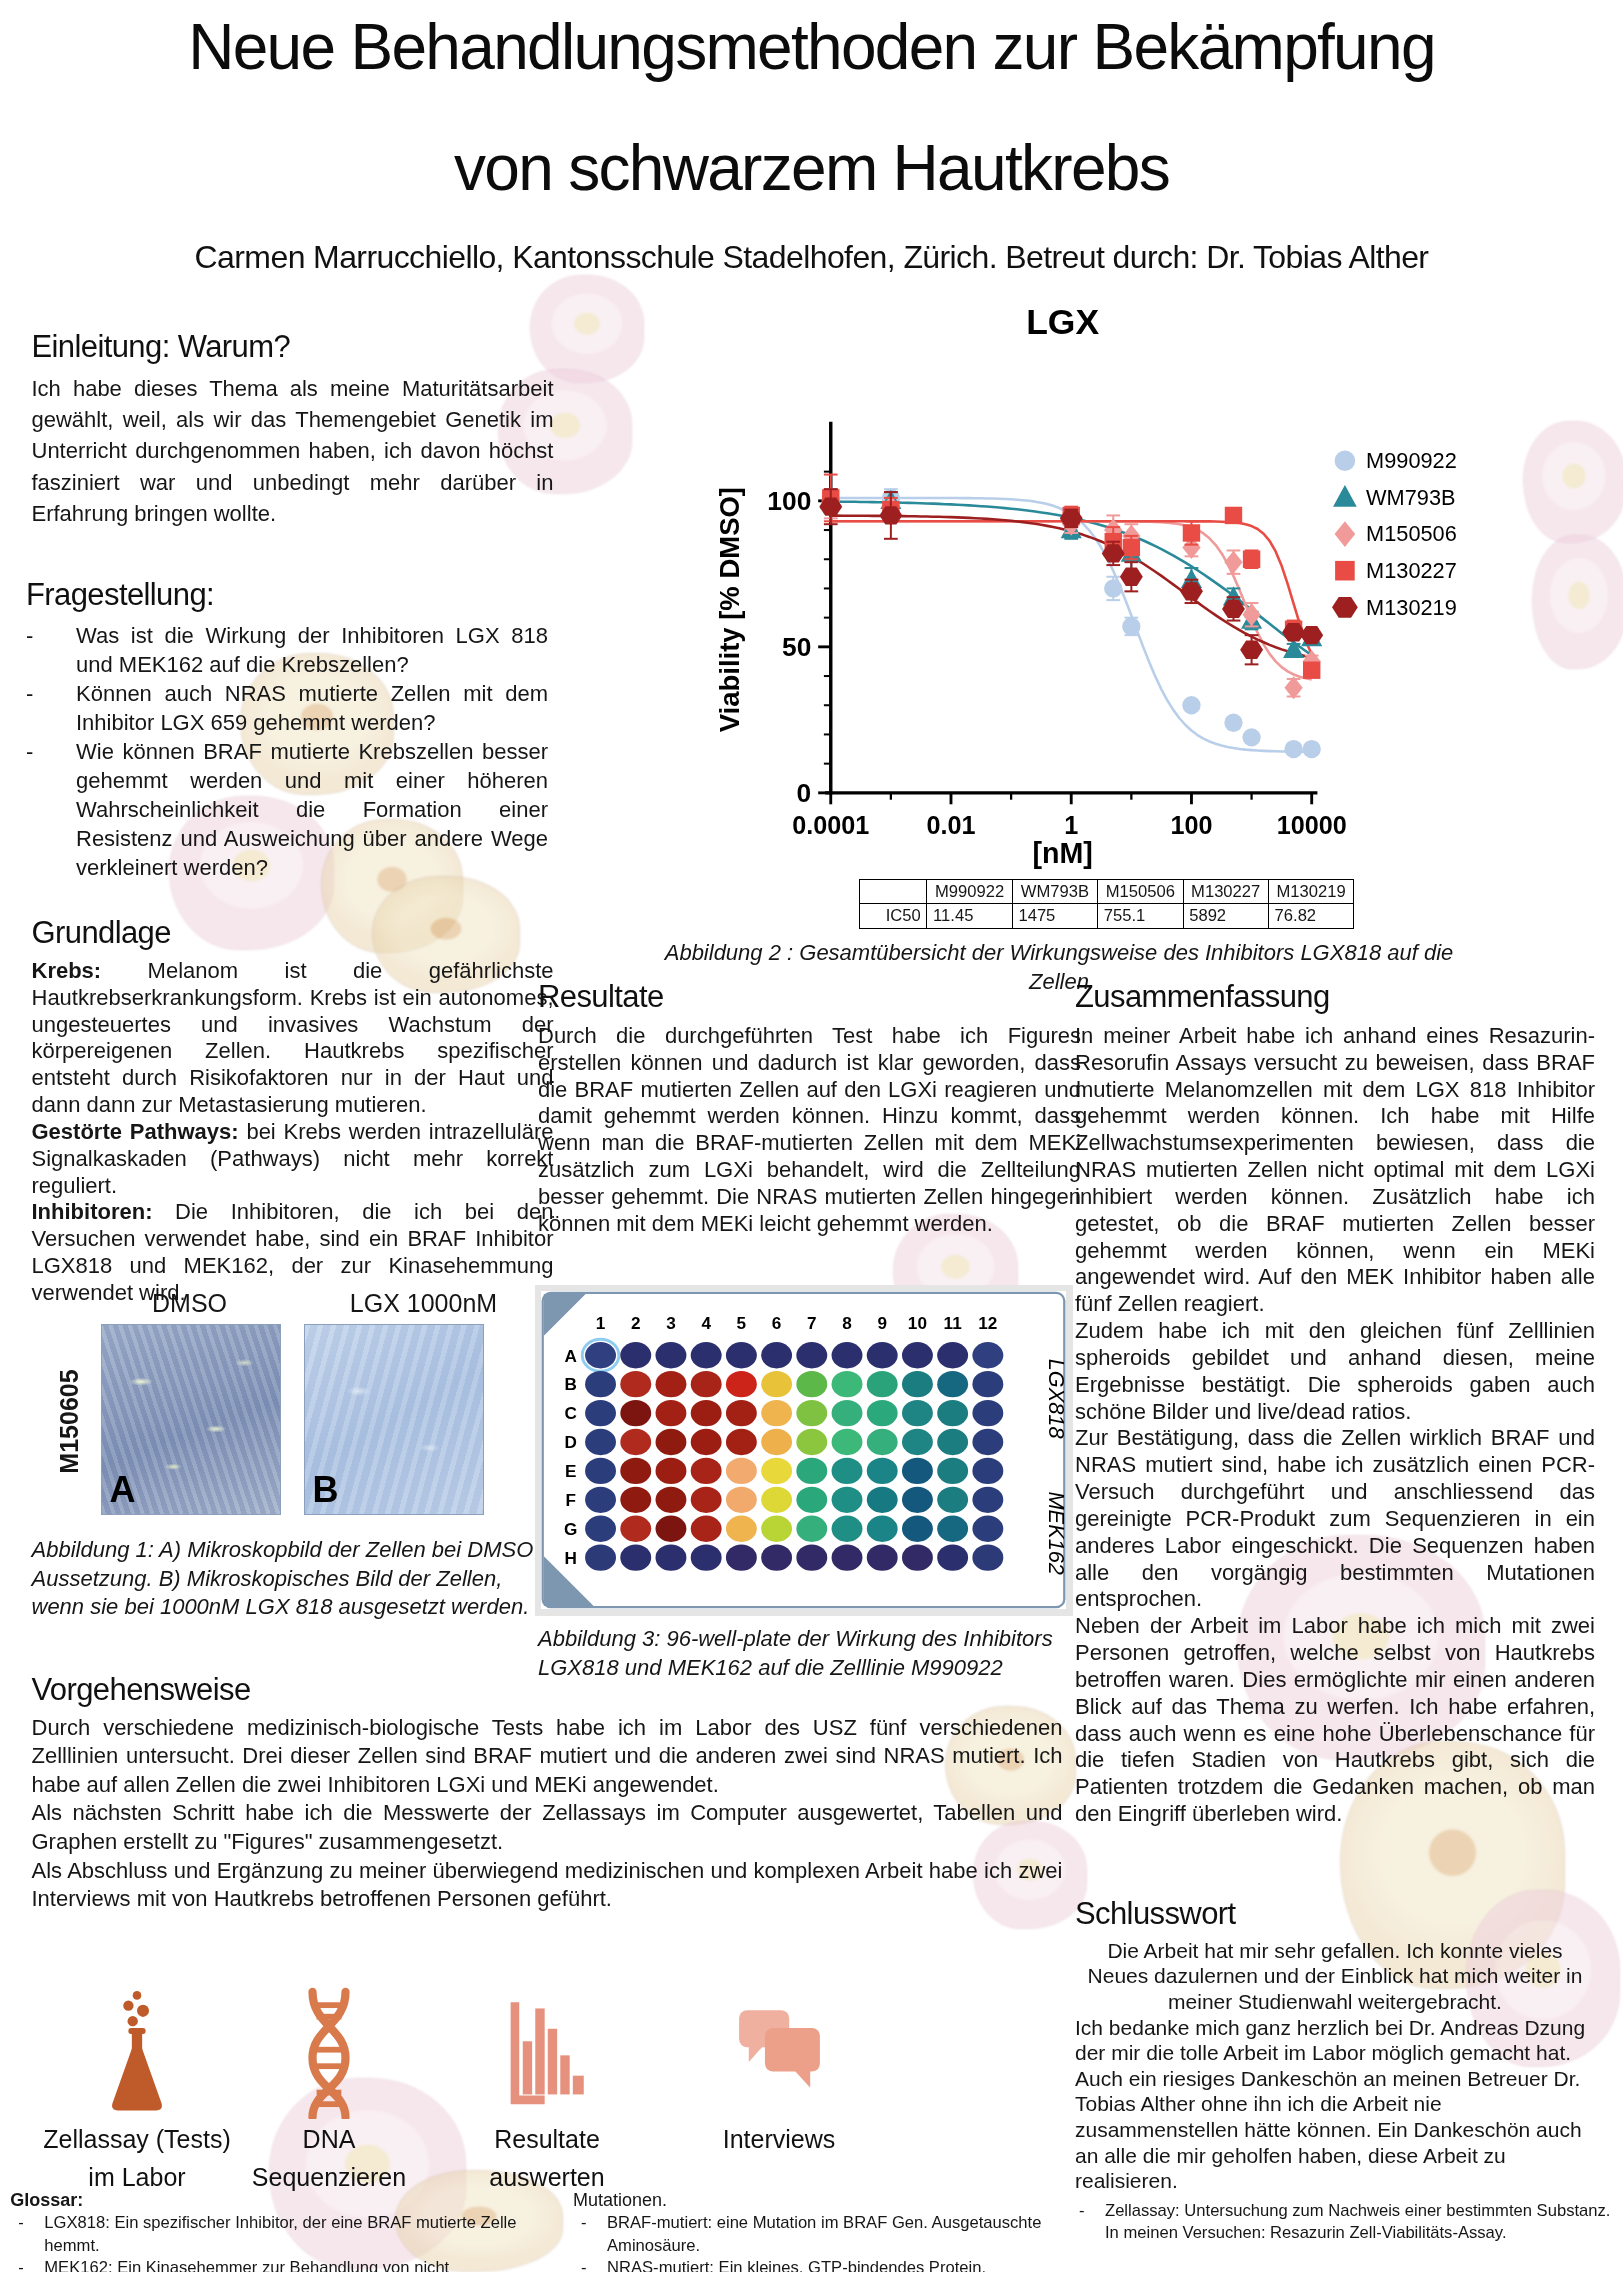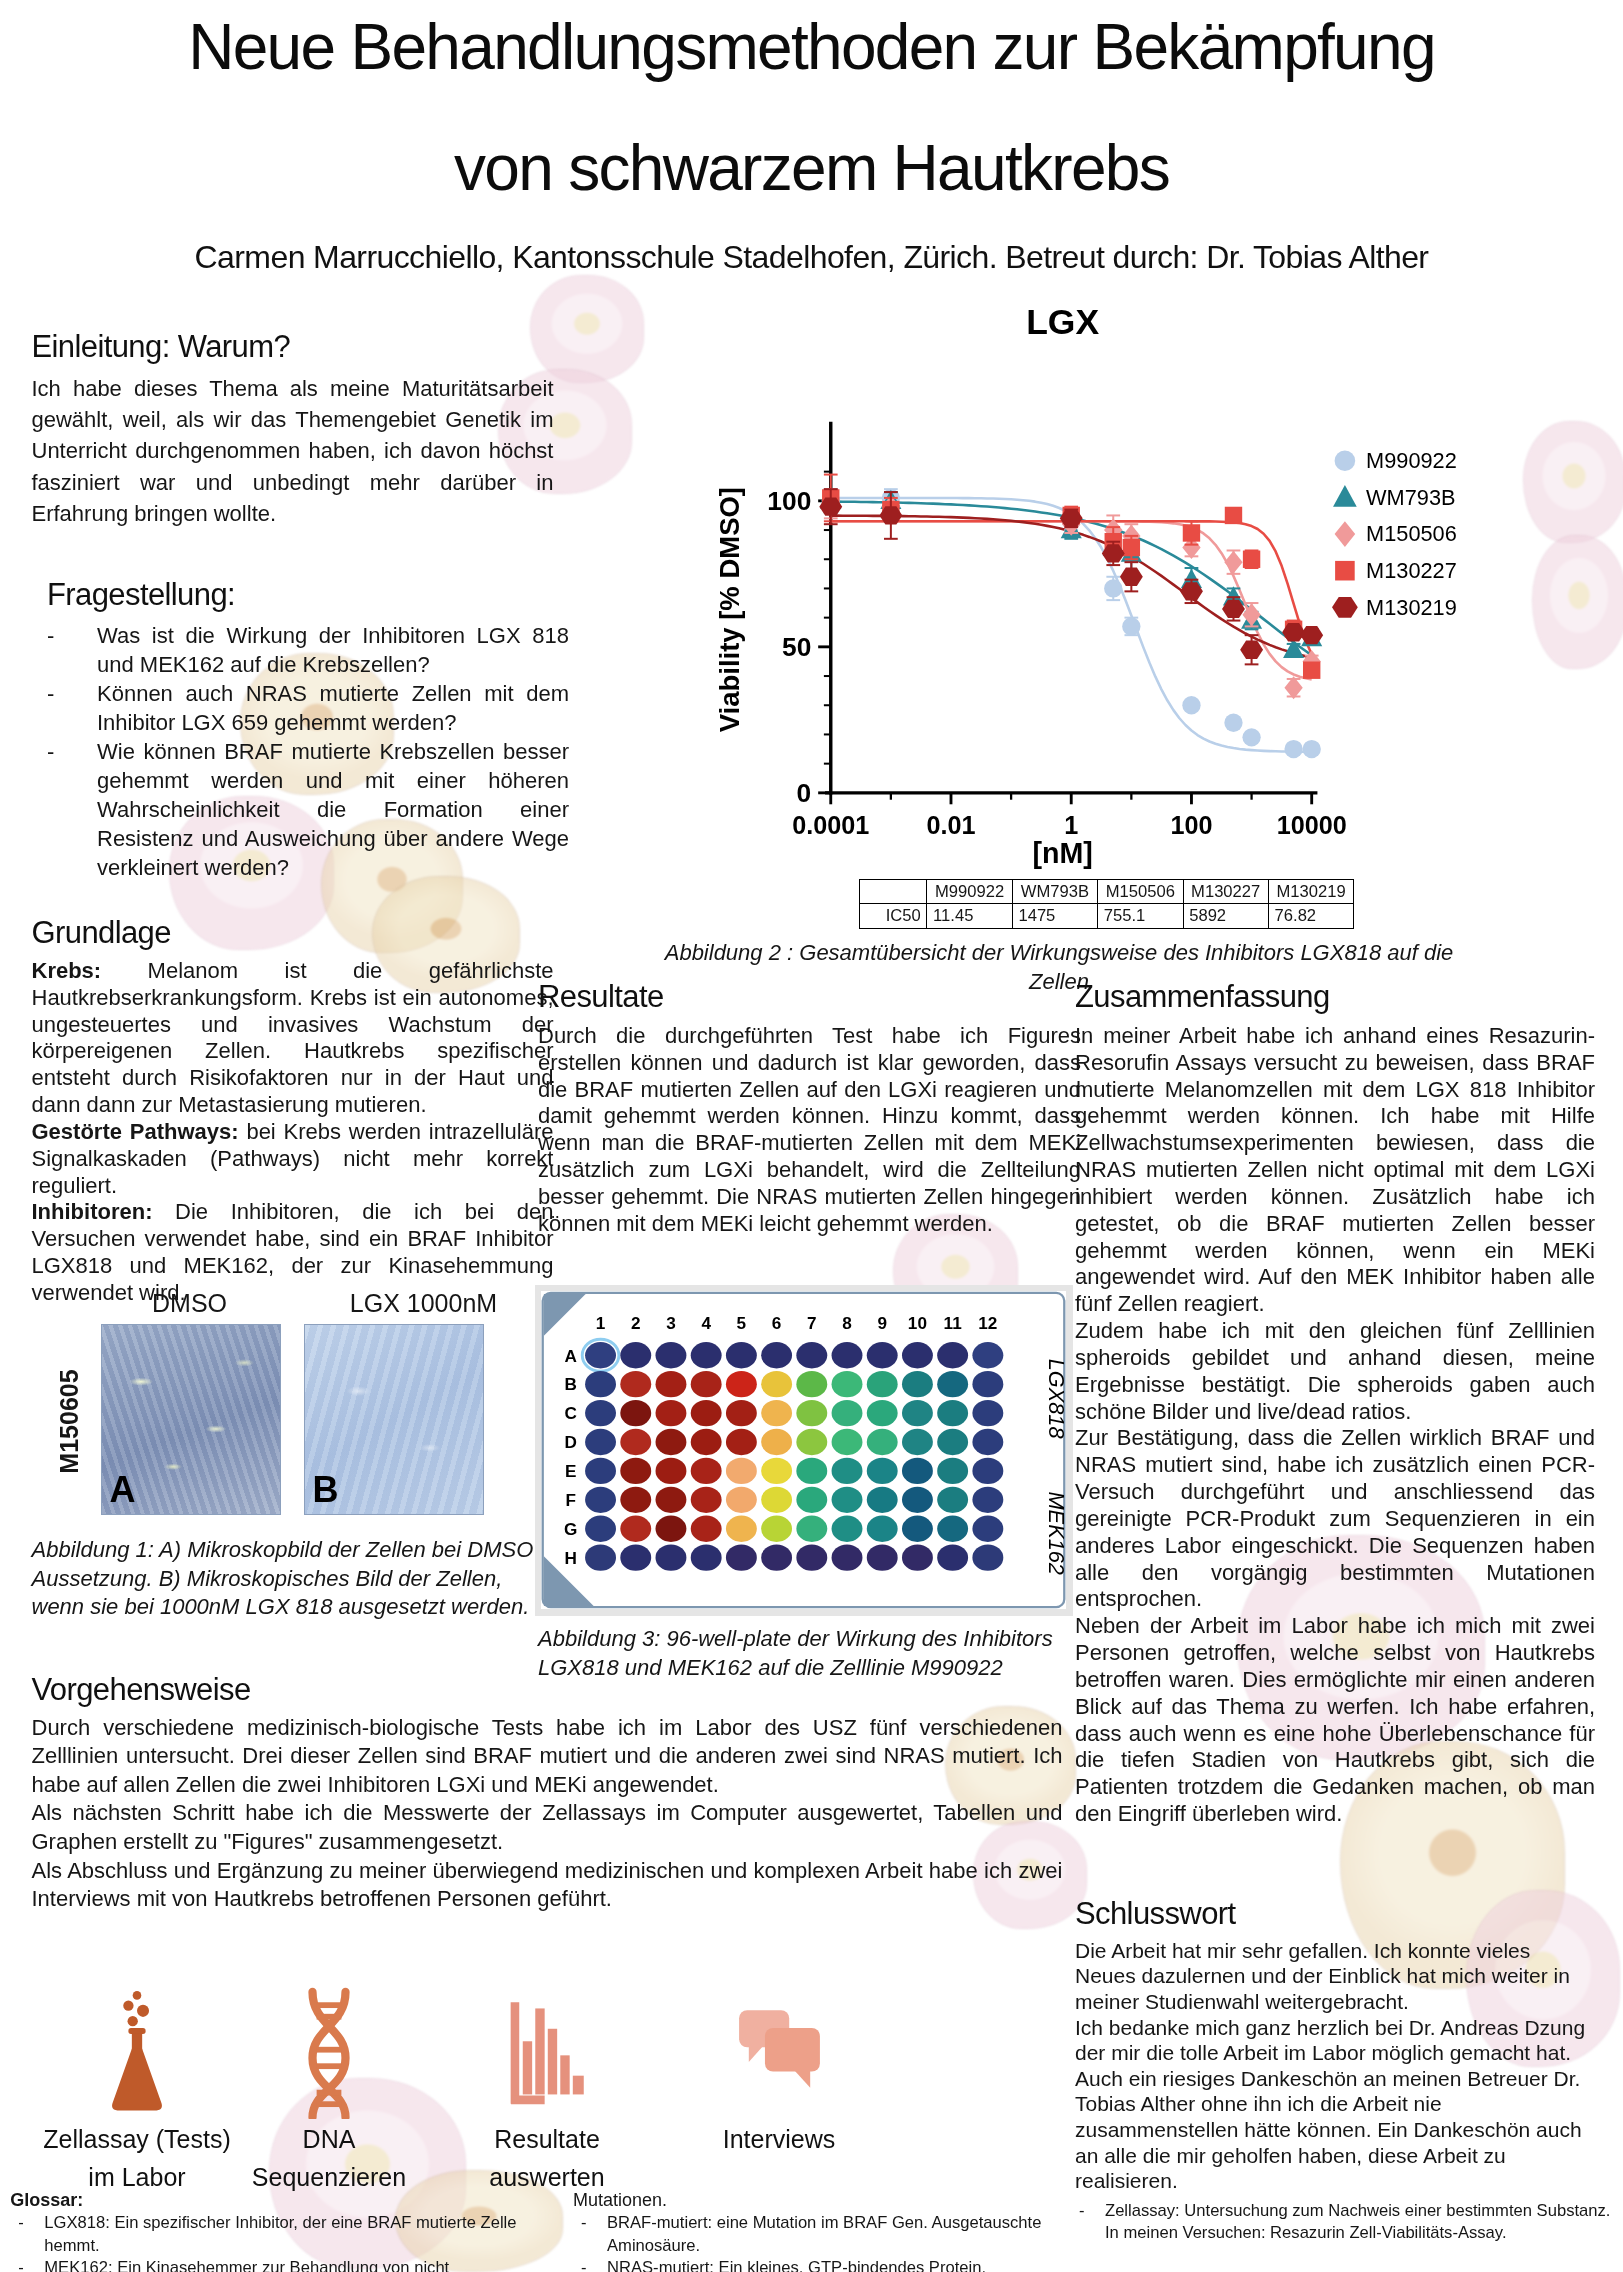--- a/index.html
+++ b/index.html
@@ -83,21 +83,21 @@
 
   <div class="abs title" style="left:0;top:10.3px;">Neue Behandlungsmethoden zur Bekämpfung</div>
   <div class="abs title" style="left:0;top:131px;">von schwarzem Hautkrebs</div>
   <div class="abs subtitle" style="left:0;top:239px;">Carmen Marrucchiello, Kantonsschule Stadelhofen, Zürich. Betreut durch: Dr. Tobias Alther</div>
 
   <section class="abs" style="left:31.5px;top:329px;width:522px;">
     <h2 class="sec">Einleitung: Warum?</h2>
     <p class="body-txt" style="margin-top:8px;">Ich habe dieses Thema als meine Maturitätsarbeit gewählt, weil, als wir das Themengebiet Genetik im Unterricht durchgenommen haben, ich davon höchst fasziniert war und unbedingt mehr darüber in Erfahrung bringen wollte.</p>
   </section>
 
-  <section class="abs" style="left:47px;top:577px;width:522px;">
+  <section class="abs" style="left:26px;top:577px;width:522px;">
     <h2 class="sec" style="margin-bottom:8px;">Fragestellung:</h2>
     <div class="fli">
         <span class="dash">-</span>
         <span class="btxt">Was ist die Wirkung der Inhibitoren LGX 818 und MEK162 auf die Krebszellen?</span>
       </div>
     <div class="fli">
         <span class="dash">-</span>
         <span class="btxt">Können auch NRAS mutierte Zellen mit dem Inhibitor LGX 659 gehemmt werden?</span>
       </div>
     <div class="fli">
@@ -531,21 +531,21 @@
   <section class="abs" style="left:1075px;top:979px;width:520px;">
     <h2 class="sec">Zusammenfassung</h2>
     <p class="body-txt tight" style="margin-top:8px;">In meiner Arbeit habe ich anhand eines Resazurin-Resorufin Assays versucht zu beweisen, dass BRAF mutierte Melanomzellen mit dem LGX 818 Inhibitor gehemmt werden können. Ich habe mit Hilfe Zellwachstumsexperimenten bewiesen, dass die NRAS mutierten Zellen nicht optimal mit dem LGXi inhibiert werden können. Zusätzlich habe ich getestet, ob die BRAF mutierten Zellen besser gehemmt werden können, wenn ein MEKi angewendet wird. Auf den MEK Inhibitor haben alle fünf Zellen reagiert.</p>
     <p class="body-txt tight">Zudem habe ich mit den gleichen fünf Zelllinien spheroids gebildet und anhand diesen, meine Ergebnisse bestätigt. Die spheroids gaben auch schöne Bilder und live/dead ratios.</p>
     <p class="body-txt tight">Zur Bestätigung, dass die Zellen wirklich BRAF und NRAS mutiert sind, habe ich zusätzlich einen PCR-Versuch durchgeführt und anschliessend das gereinigte PCR-Produkt zum Sequenzieren in ein anderes Labor eingeschickt. Die Sequenzen haben alle den vorgängig bestimmten Mutationen entsprochen.</p>
     <p class="body-txt tight">Neben der Arbeit im Labor habe ich mich mit zwei Personen getroffen, welche selbst von Hautkrebs betroffen waren. Dies ermöglichte mir einen anderen Blick auf das Thema zu werfen. Ich habe erfahren, dass auch wenn es eine hohe Überlebenschance für die tiefen Stadien von Hautkrebs gibt, sich die Patienten trotzdem die Gedanken machen, ob man den Eingriff überleben wird.</p>
   </section>
 
   <section class="abs" style="left:1075px;top:1896px;width:520px;">
     <h2 class="sec">Schlusswort</h2>
-    <p class="body-txt tight" style="font-size:21px;text-align:left;margin-top:5.7px;">Die Arbeit hat mir sehr gefallen. Ich konnte vieles Neues dazulernen und der Einblick hat mich weiter in meiner Studienwahl weitergebracht.</p>
+    <p class="body-txt tight" style="font-size:21px;text-align:center;margin-top:5.7px;">Die Arbeit hat mir sehr gefallen. Ich konnte vieles Neues dazulernen und der Einblick hat mich weiter in meiner Studienwahl weitergebracht.</p>
     <p class="body-txt tight" style="font-size:21px;text-align:left;">Ich bedanke mich ganz herzlich bei Dr. Andreas Dzung der mir die tolle Arbeit im Labor möglich gemacht hat. Auch ein riesiges Dankeschön an meinen Betreuer Dr. Tobias Alther ohne ihn ich die Arbeit nie zusammenstellen hätte können. Ein Dankeschön auch an alle die mir geholfen haben, diese Arbeit zu realisieren.</p>
   </section>
 
   <section class="abs" style="left:31.5px;top:1672px;width:1031px;">
     <h2 class="sec">Vorgehensweise</h2>
     <p class="body-txt" style="line-height:1.3;margin-top:5.7px;">Durch verschiedene medizinisch-biologische Tests habe ich im Labor des USZ fünf verschiedenen Zelllinien untersucht. Drei dieser Zellen sind BRAF mutiert und die anderen zwei sind NRAS mutiert. Ich habe auf allen Zellen die zwei Inhibitoren LGXi und MEKi angewendet.</p>
     <p class="body-txt" style="line-height:1.3;">Als nächsten Schritt habe ich die Messwerte der Zellassays im Computer ausgewertet, Tabellen und Graphen erstellt zu "Figures" zusammengesetzt.</p>
     <p class="body-txt" style="line-height:1.3;">Als Abschluss und Ergänzung zu meiner überwiegend medizinischen und komplexen Arbeit habe ich zwei Interviews mit von Hautkrebs betroffenen Personen geführt.</p>
   </section>
 

